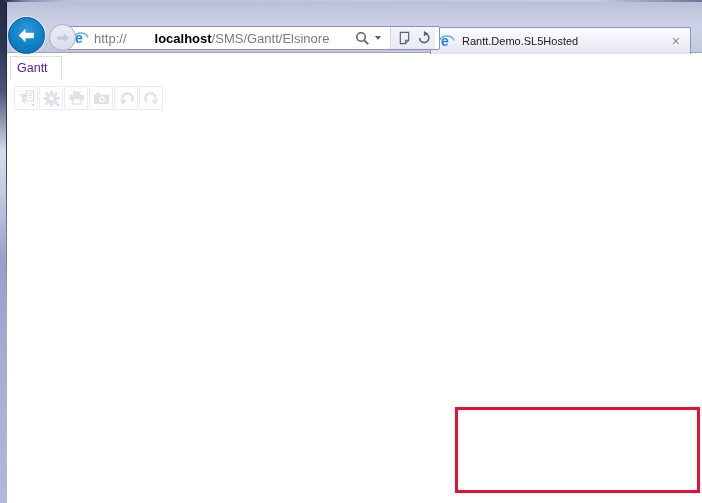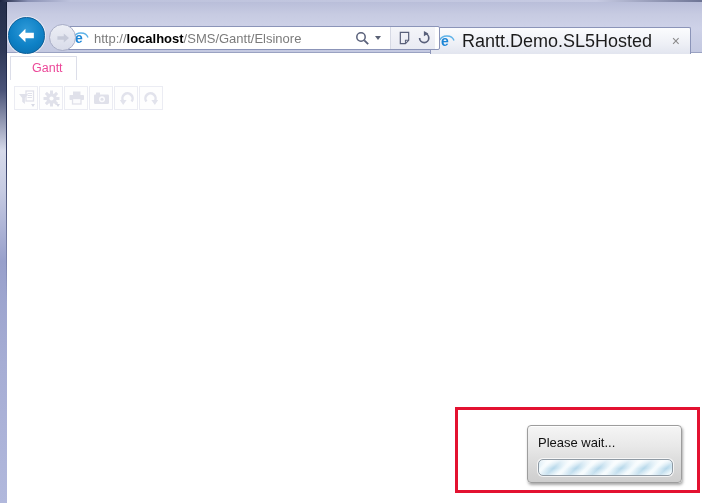--- a/index.html
+++ b/index.html
@@ -37,44 +37,44 @@
     position:absolute; left:42px; top:24px; width:27px; height:27px; border-radius:50%;
     background:linear-gradient(180deg,#eceef5,#d9dcea); border:1px solid #a9aec7;
     display:flex; align-items:center; justify-content:center; z-index:8;
   }
   .addr-bar {
     position:absolute; left:60px; top:26px; width:373px; height:24px;
     background:#fff; border:1px solid #8b94b8; border-radius:2px;
     display:flex; align-items:center; padding:0 4px 0 5px; z-index:7;
   }
   .addr-url { font-size:13px; color:#7b7b7b; white-space:nowrap; margin-left:5px; overflow:hidden; }
-  .addr-url .domain { color:#000; font-weight:600; }
+  .addr-url .domain { color:#000; font-weight:600;padding-left:28px; }
   .addr-icons { margin-left:auto; display:flex; align-items:center; gap:5px; }
   .addr-right-zone {
     display:flex; align-items:center; gap:6px; padding:3px 4px 3px 7px; margin-left:4px;
     border-left:1px solid #d6d9e4; background:linear-gradient(180deg,#f4f5f9,#e9ebf3); height:22px;
   }
   .caret-down { width:0; height:0; border-left:3.5px solid transparent; border-right:3.5px solid transparent; border-top:4px solid #5a6175; }
 
   .browser-tab {
     position:absolute; left:423px; top:27px; width:261px; height:27px;
     background:linear-gradient(180deg,#fbfcfe 0%,#eef0f6 60%,#e2e5ef 100%);
     border:1px solid #8b94b8; border-bottom:none; border-radius:2px 2px 0 0;
     display:flex; align-items:center; padding:0 8px; z-index:5;
   }
-  .browser-tab .tab-title { font-size:18px; color:#1c1c1c; margin-left:7px; white-space:nowrap; }
+  .browser-tab .tab-title { font-size:11px; color:#1c1c1c; margin-left:7px; white-space:nowrap; }
   .tab-close { margin-left:auto; font-size:14px; line-height:14px; color:#8a8a8a; cursor:pointer; padding:0 2px; }
 
   
   .content { position:absolute; left:7px; top:53px; width:695px; height:450px; background:#fff; z-index:1; }
 
   .gantt-tab {
-    position:absolute; left:3px; top:3px; height:24px; padding:4px 13px 0 21px;
+    position:absolute; left:3px; top:3px; height:24px; padding:4px 13px 0 6px;
     border:1px solid #dcdee9; border-bottom:none; background:#fff;
-    font-size:12.5px; color:#ec4899;
+    font-size:12.5px; color:#4c1d95;
   }
   .toolbar { position:absolute; left:7px; top:33px; display:flex; gap:1px; }
   .tb-btn {
     position:relative; width:24px; height:24px; border:1px solid #ebecf3; background:#fefefe;
     display:flex; align-items:center; justify-content:center;
   }
   .tb-btn.has-caret::after {
     content:""; position:absolute; right:2px; bottom:2px; width:0; height:0;
     border-left:2.5px solid transparent; border-right:2.5px solid transparent; border-top:3px solid #d9dbe6;
   }
@@ -247,19 +247,15 @@
               <path d="M13.6 11.5 A5.1 5.1 0 1 0 5.2 11.2" fill="none" stroke="#e2e3ec" stroke-width="2.5"></path>
               <polygon points="1.8,10 8.6,10 5.2,15" fill="#e2e3ec"></polygon>
             </g>
           </svg>
         </span>
       </div>
     </div>
 
     <div class="red-box"></div>
 
-    <div class="wait-dialog">
-      <div class="wait-text">Please wait...</div>
-      <div class="progress-bar"></div>
-    </div>
 
   </div>
 </div>
 
 </body></html>

